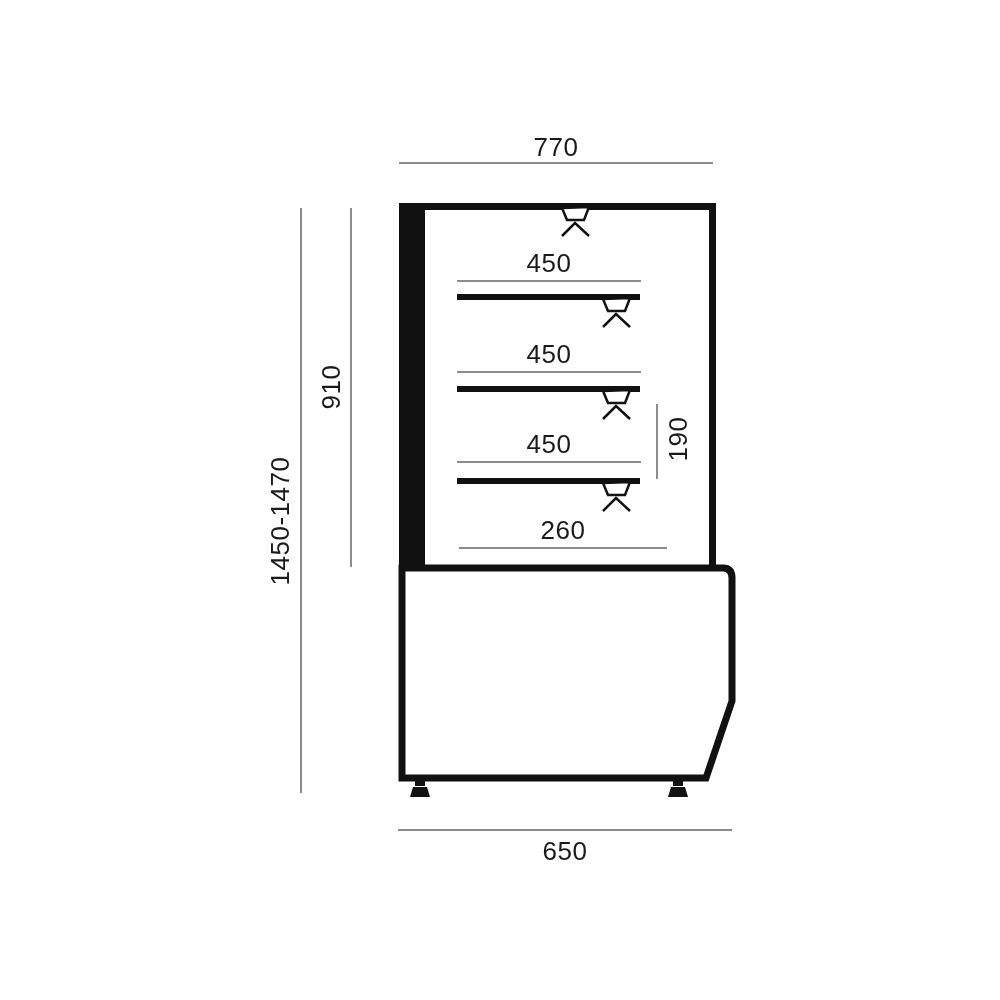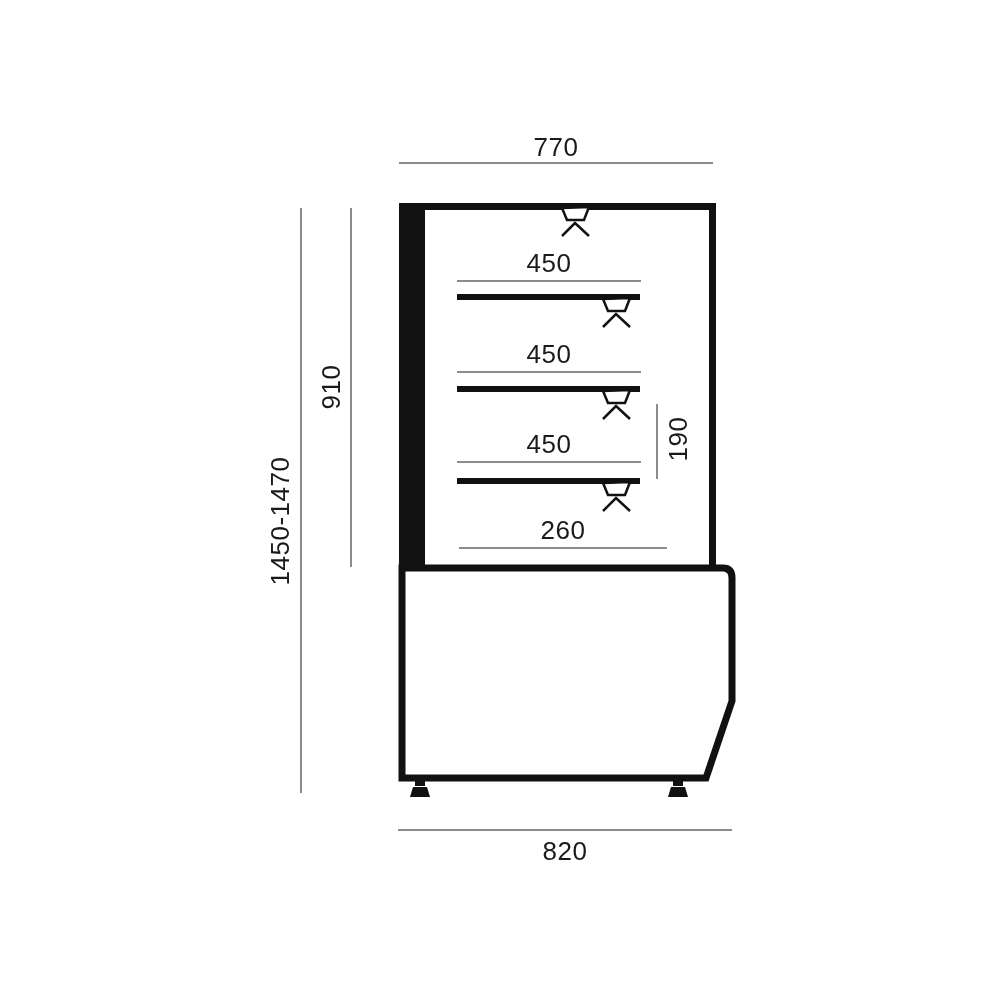--- a/index.html
+++ b/index.html
@@ -89,21 +89,21 @@
   <div class="dim-label" style="left:399px; top:133px; width:314px;">770</div>
 
   <div class="dim-label" style="left:457px; top:249px; width:184px;">450</div>
 
   <div class="dim-label" style="left:457px; top:340px; width:184px;">450</div>
 
   <div class="dim-label" style="left:457px; top:430px; width:184px;">450</div>
 
   <div class="dim-label" style="left:459px; top:516px; width:208px;">260</div>
 
-  <div class="dim-label" style="left:398px; top:837px; width:334px;">820</div>
+  <div class="dim-label" style="left:398px; top:837px; width:334px;">650</div>
 
   <div class="dim-label vertical" style="left:296px; top:373px; width:70px; height:28px;">910</div>
 
   <div class="dim-label vertical" style="left:210px; top:507px; width:140px; height:28px;">1450-1470</div>
 
   <div class="dim-label vertical" style="left:643px; top:425px; width:70px; height:28px;">190</div>
 
 </div>
 
 </body></html>

